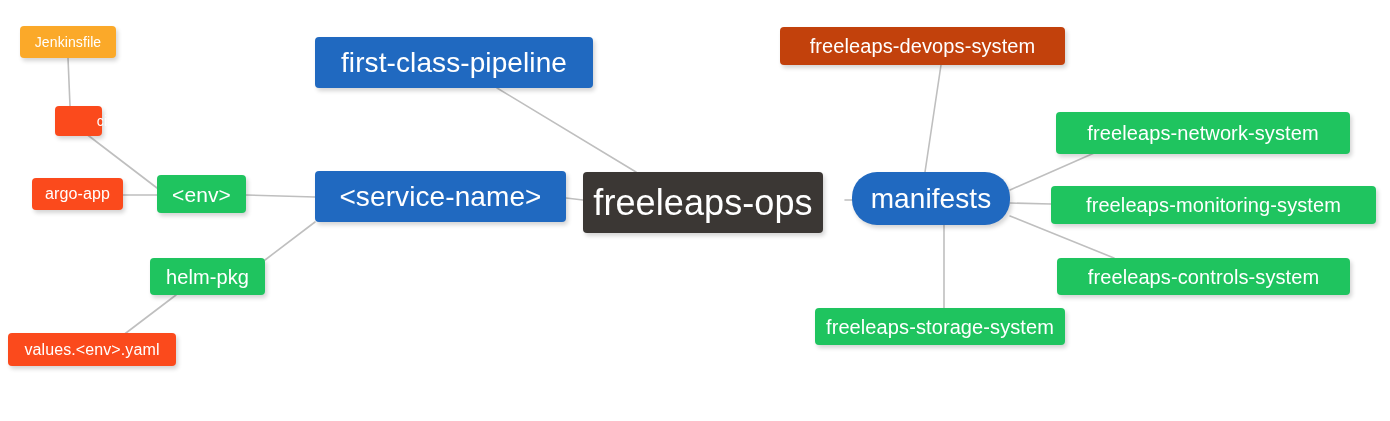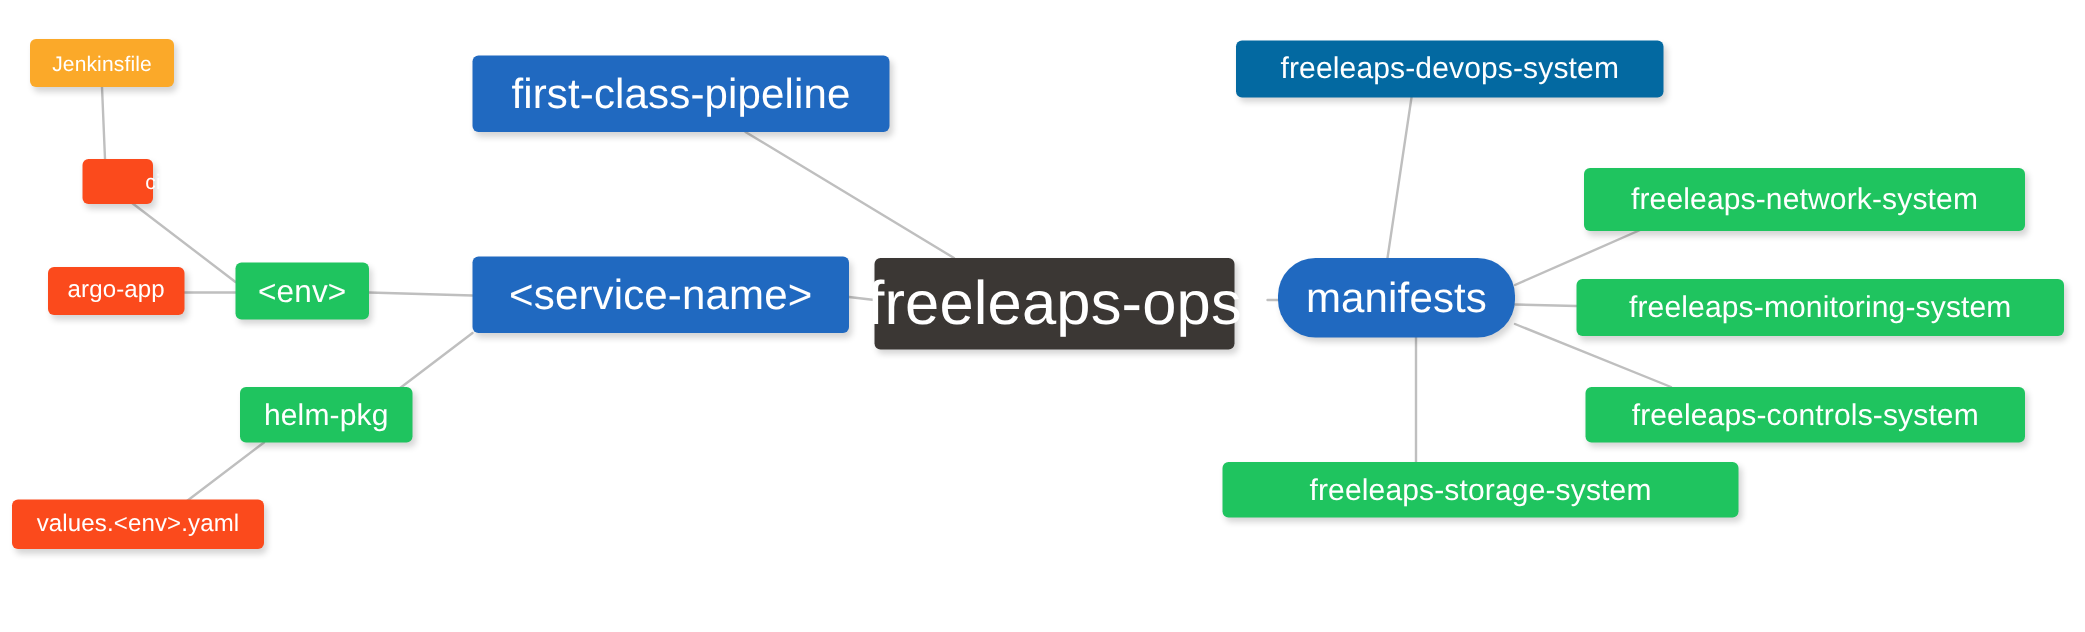--- a/index.html
+++ b/index.html
@@ -70,47 +70,47 @@
       </div>
       <div class="node" style="left: 55px; top: 106px; width: 30px; height: 30px; background: rgb(251, 74, 28); font-size: 14px; padding-left: 47px;">
         <span>ci</span>
       </div>
       <div class="node" style="left: 32px; top: 178px; width: 91px; height: 32px; background: rgb(251, 74, 28); font-size: 16px;">
         <span>argo-app</span>
       </div>
       <div class="node" style="left: 157px; top: 175px; width: 89px; height: 38px; background: rgb(31, 196, 95); font-size: 21px;">
         <span>&lt;env&gt;</span>
       </div>
-      <div class="node" style="left: 150px; top: 258px; width: 115px; height: 37px; background: rgb(31, 196, 95); font-size: 20px; margin-left: 10px;">
+      <div class="node" style="left: 150px; top: 258px; width: 115px; height: 37px; background: rgb(31, 196, 95); font-size: 20px;">
         <span>helm-pkg</span>
       </div>
       <div class="node" style="left: 8px; top: 333px; width: 168px; height: 33px; background: rgb(251, 74, 28); font-size: 16px;">
         <span>values.&lt;env&gt;.yaml</span>
       </div>
       <div class="node" style="left: 315px; top: 37px; width: 278px; height: 51px; background: rgb(32, 105, 192); font-size: 28px;">
         <span>first-class-pipeline</span>
       </div>
       <div class="node" style="left: 315px; top: 171px; width: 251px; height: 51px; background: rgb(32, 105, 192); font-size: 28px; align-items: center;">
         <span>&lt;service-name&gt;</span>
       </div>
-      <div class="node" style="left: 583px; top: 172px; width: 240px; height: 61px; background: rgb(59, 55, 52); font-size: 41px;">
+      <div class="node" style="left: 583px; top: 172px; width: 240px; height: 61px; background: rgb(59, 55, 52); font-size: 36px;">
         <span>freeleaps-ops</span>
       </div>
       <div class="node" style="left: 852px; top: 172px; width: 158px; height: 53px; background: rgb(32, 105, 192); font-size: 28px; border-radius: 25px;">
         <span>manifests</span>
       </div>
-      <div class="node" style="left: 824px; top: 27px; width: 285px; height: 38px; background: #0369a1; font-size: 20px;">
+      <div class="node" style="left: 780px; top: 27px; width: 285px; height: 38px; background: #c2410c; font-size: 20px;">
         <span>freeleaps-devops-system</span>
       </div>
       <div class="node" style="left: 1056px; top: 112px; width: 294px; height: 42px; background: rgb(31, 196, 95); font-size: 20px;">
         <span>freeleaps-network-system</span>
       </div>
       <div class="node" style="left: 1051px; top: 186px; width: 325px; height: 38px; background: rgb(31, 196, 95); font-size: 20px;">
         <span>freeleaps-monitoring-system</span>
       </div>
       <div class="node" style="left: 1057px; top: 258px; width: 293px; height: 37px; background: rgb(31, 196, 95); font-size: 20px;">
         <span>freeleaps-controls-system</span>
       </div>
-      <div class="node" style="left: 815px; top: 308px; width: 344px; height: 37px; background: rgb(31, 196, 95); font-size: 20px;">
+      <div class="node" style="left: 815px; top: 308px; width: 250px; height: 37px; background: rgb(31, 196, 95); font-size: 20px;">
         <span>freeleaps-storage-system</span>
       </div>
     </div>
 </div>
 
 </body></html>

